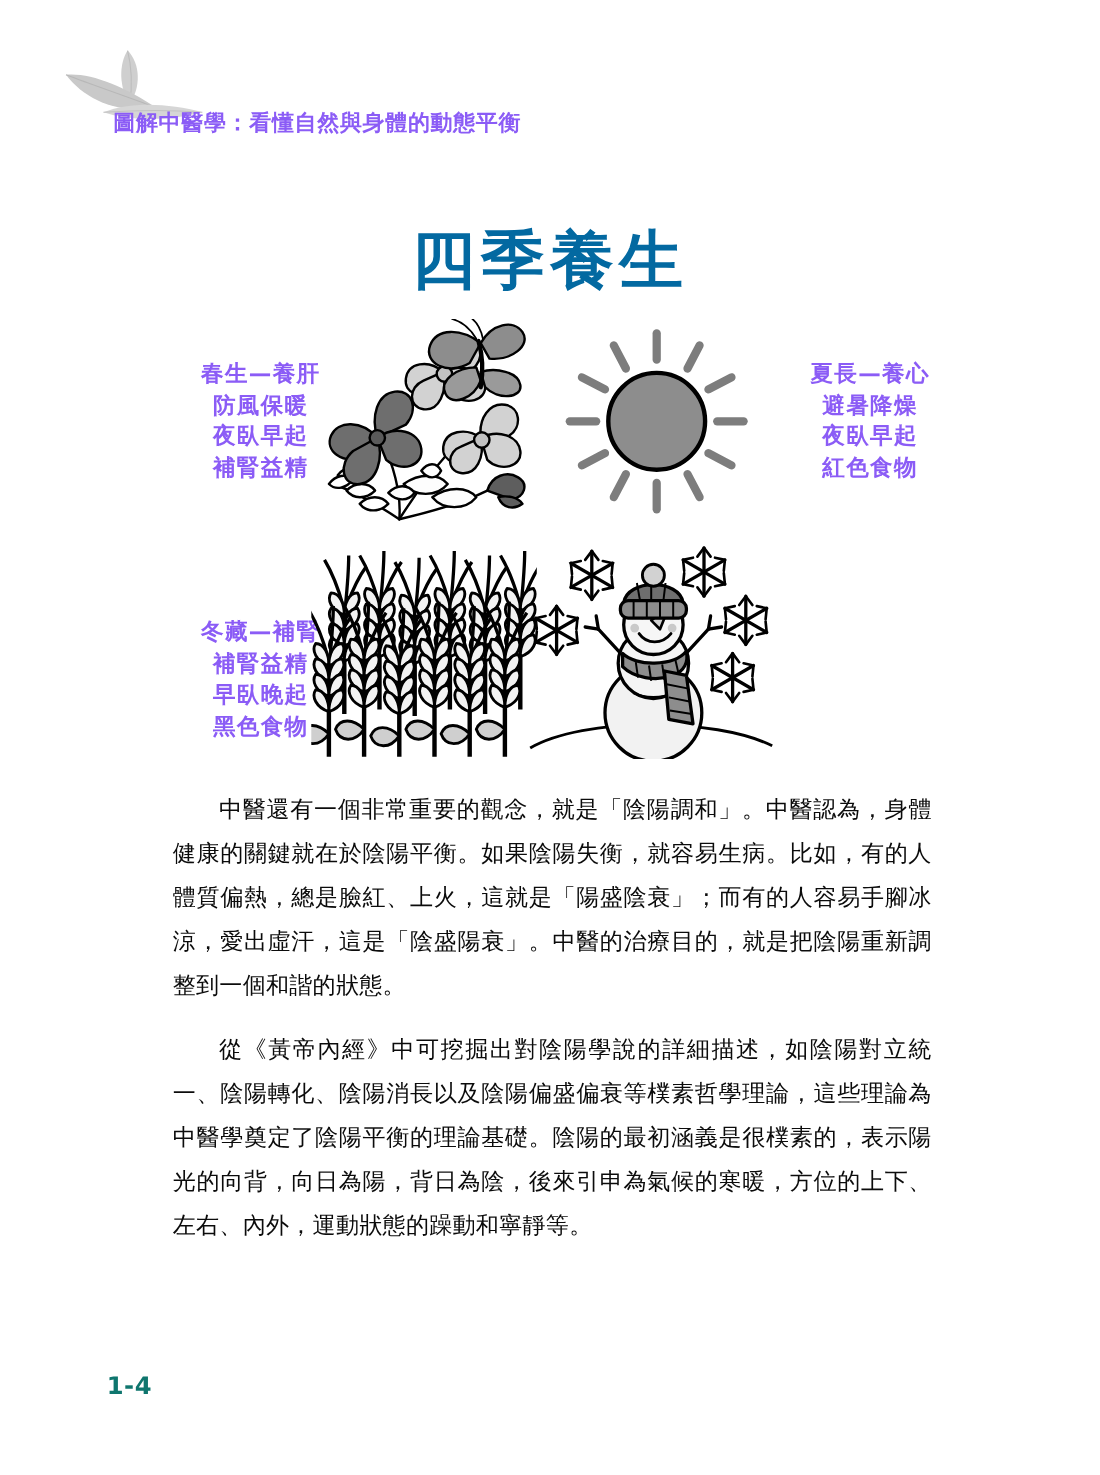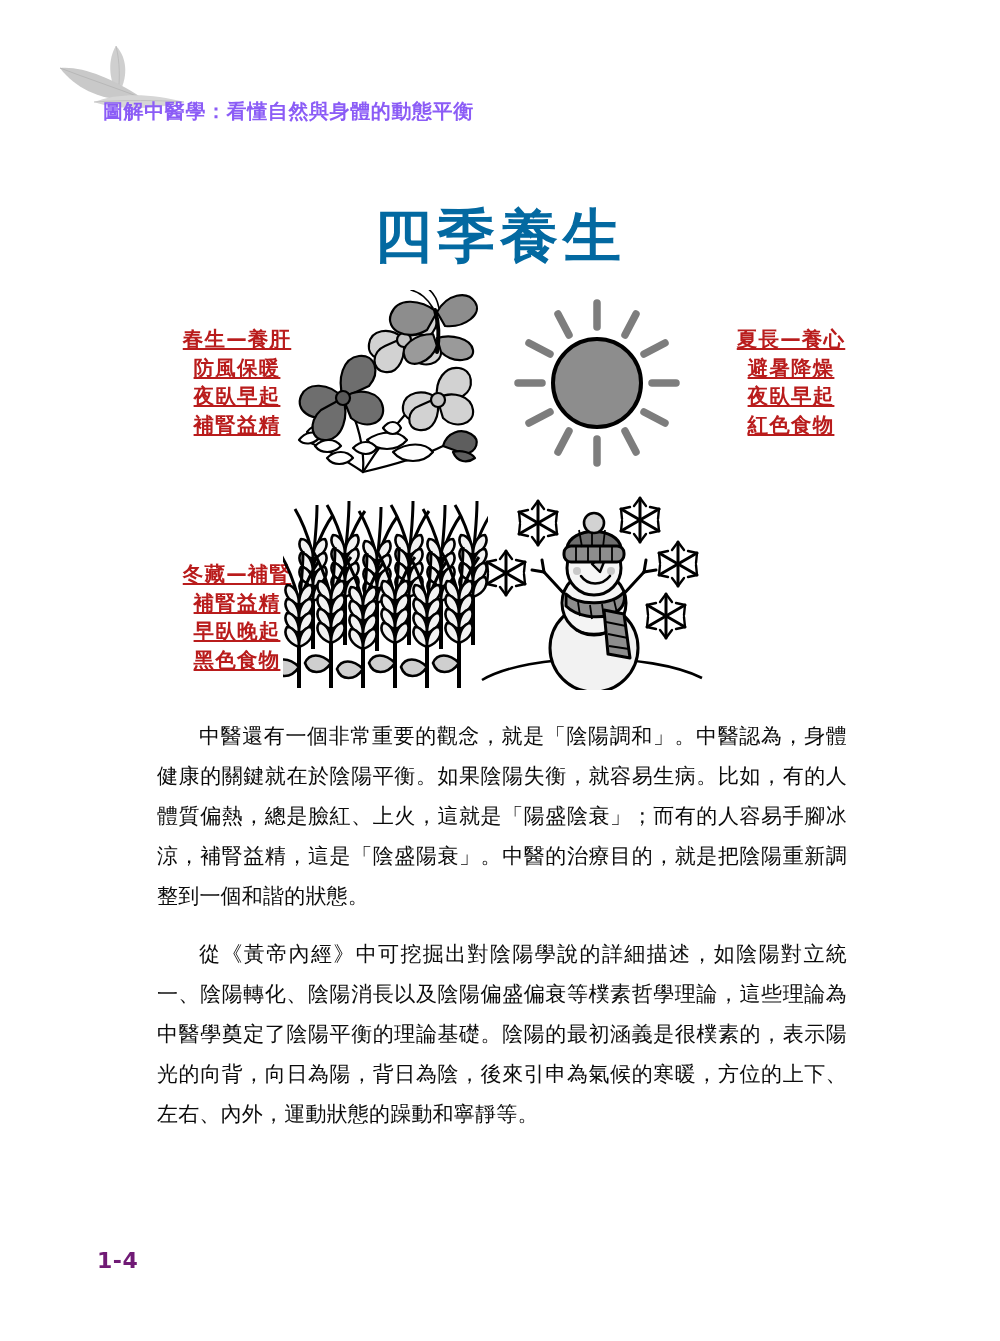--- a/index.html
+++ b/index.html
@@ -63,23 +63,22 @@
     width: 730px;
     height: 410px;
   }
 
   .season-label {
     position: absolute;
     font-size: 20.5px;
     font-weight: 700;
     line-height: 28.5px;
     letter-spacing: 1.2px;
-    color: #b91c1c;
+    color: #8b5cf6;
     white-space: nowrap;
-    text-decoration: underline;
   }
   .season-label .ln { display: block; }
 
   #label-spring { left: 22px;  top: 40px;  text-align: center; width: 150px; }
   #label-summer { left: 576px; top: 40px;  text-align: center; width: 150px; }
   #label-winter { left: 22px;  top: 275px; text-align: center; width: 150px; }
   #label-autumn { left: 560px; top: 275px; text-align: center; width: 150px; }
 
   .art {
     position: absolute;
@@ -109,21 +108,21 @@
   }
   .para:last-child { margin-bottom: 0; }
 
   
   #page-number {
     position: absolute;
     left: 97px;
     top: 1248px;
     font-size: 22px;
     font-weight: 700;
-    color: #701a75;
+    color: #0f766e;
     letter-spacing: 0.5px;
   }
 </style>
 </head>
 <body>
 
 <div id="page-header">
 
   <div id="header-leaf">
     <svg viewBox="0 0 130 80" width="130" height="80" aria-hidden="true">
@@ -384,17 +383,17 @@
         <path d="M134 110 L137 123"></path>
         <path d="M126 132 L146 136"></path>
         <path d="M128 144 L148 148"></path>
         <path d="M129 156 L149 159"></path>
       </g>
     </svg>
   </div>
 </div>
 
 <div id="body-text">
-  <p class="para">中醫還有一個非常重要的觀念，就是「陰陽調和」。中醫認為，身體健康的關鍵就在於陰陽平衡。如果陰陽失衡，就容易生病。比如，有的人體質偏熱，總是臉紅、上火，這就是「陽盛陰衰」；而有的人容易手腳冰涼，補腎益精，這是「陰盛陽衰」。中醫的治療目的，就是把陰陽重新調整到一個和諧的狀態。</p>
+  <p class="para">中醫還有一個非常重要的觀念，就是「陰陽調和」。中醫認為，身體健康的關鍵就在於陰陽平衡。如果陰陽失衡，就容易生病。比如，有的人體質偏熱，總是臉紅、上火，這就是「陽盛陰衰」；而有的人容易手腳冰涼，愛出虛汗，這是「陰盛陽衰」。中醫的治療目的，就是把陰陽重新調整到一個和諧的狀態。</p>
   <p class="para">從《黃帝內經》中可挖掘出對陰陽學說的詳細描述，如陰陽對立統一、陰陽轉化、陰陽消長以及陰陽偏盛偏衰等樸素哲學理論，這些理論為中醫學奠定了陰陽平衡的理論基礎。陰陽的最初涵義是很樸素的，表示陽光的向背，向日為陽，背日為陰，後來引申為氣候的寒暖，方位的上下、左右、內外，運動狀態的躁動和寧靜等。</p>
 </div>
 
 <div id="page-number">1-4</div>
 
 </body></html>

